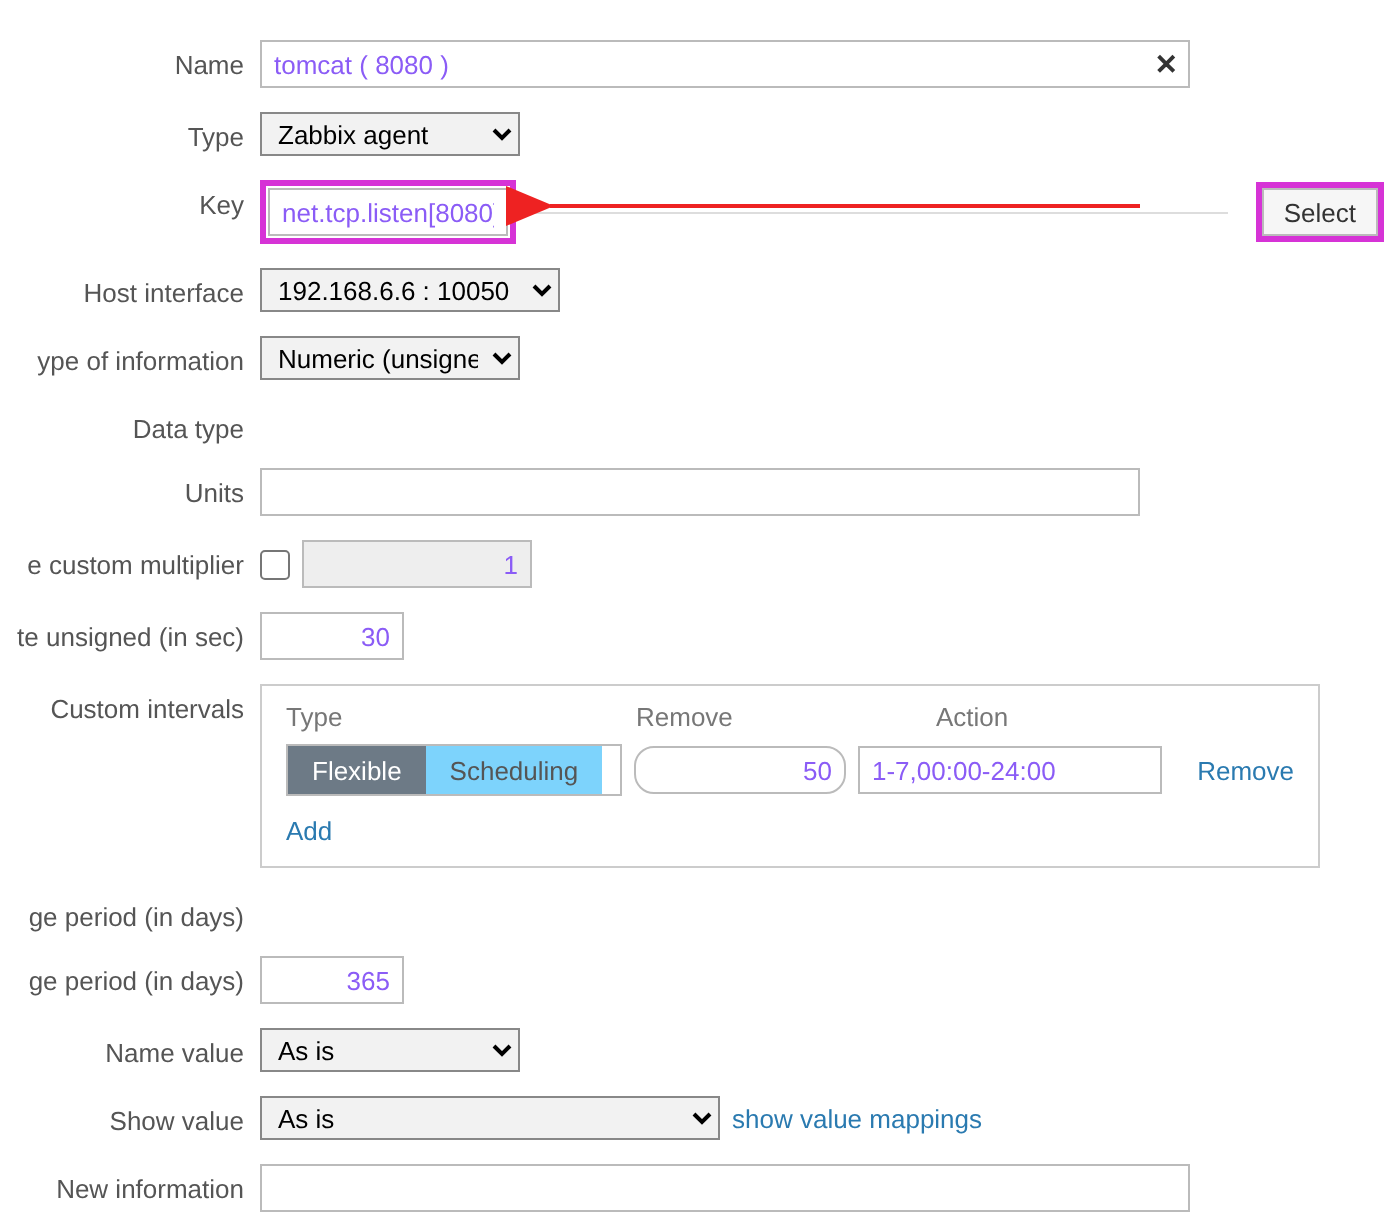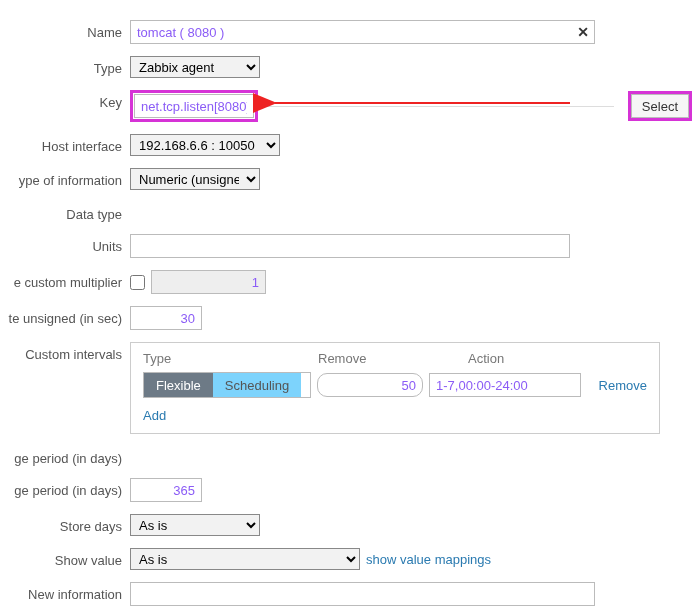--- a/index.html
+++ b/index.html
@@ -227,21 +227,21 @@
   </div>
 
   <div class="row">
     <div class="label">ge period (in days)</div>
     <div class="field">
       <input type="text" class="txt num-input" value="365" style="">
     </div>
   </div>
 
   <div class="row">
-    <div class="label">Store days</div>
+    <div class="label">Name value</div>
     <div class="field">
       <select class="sel" style="width:130px">
         <option>As is</option>
       </select>
     </div>
   </div>
 
   <div class="row">
     <div class="label">Show value</div>
     <div class="field">

